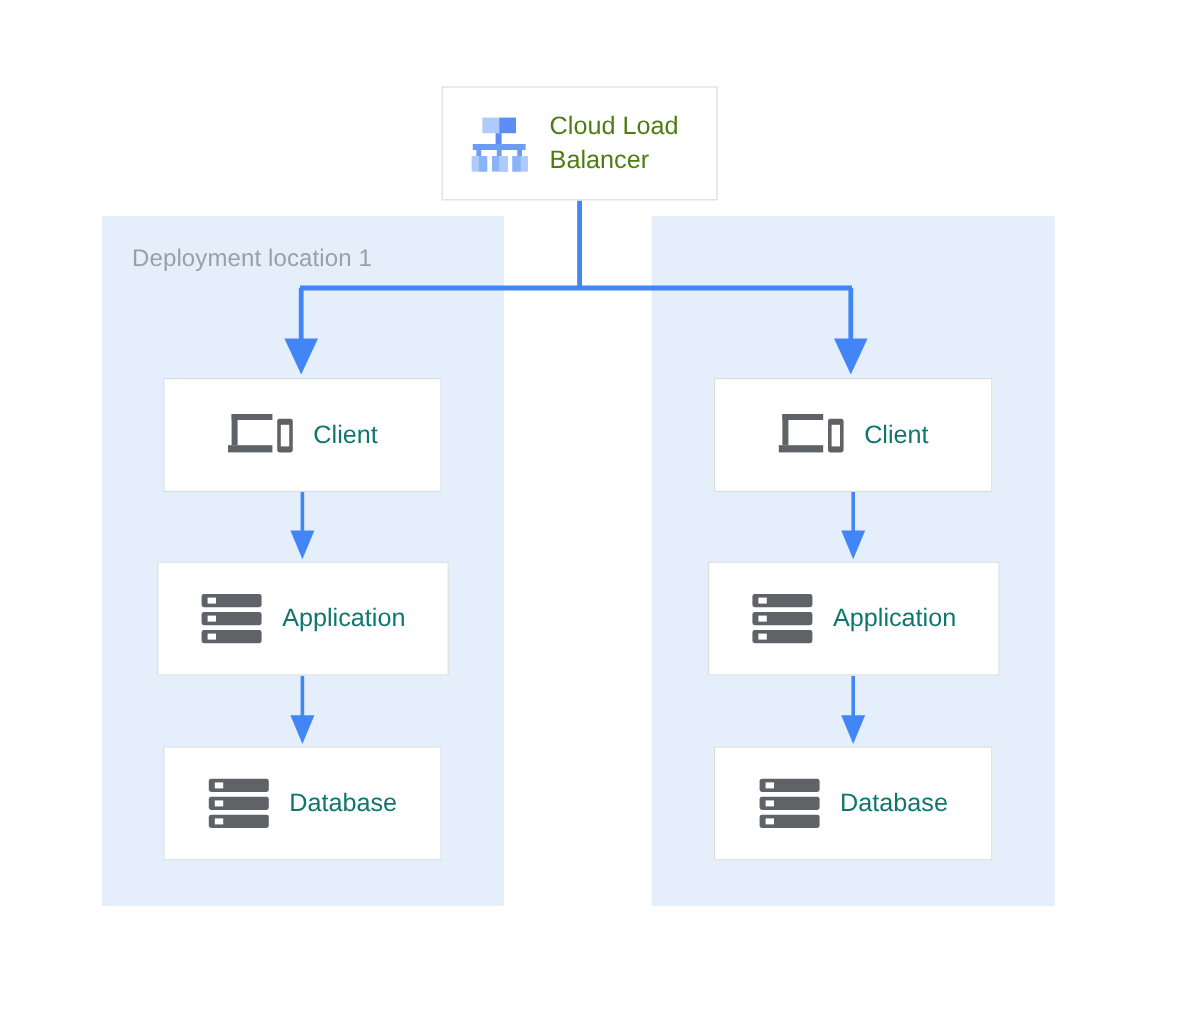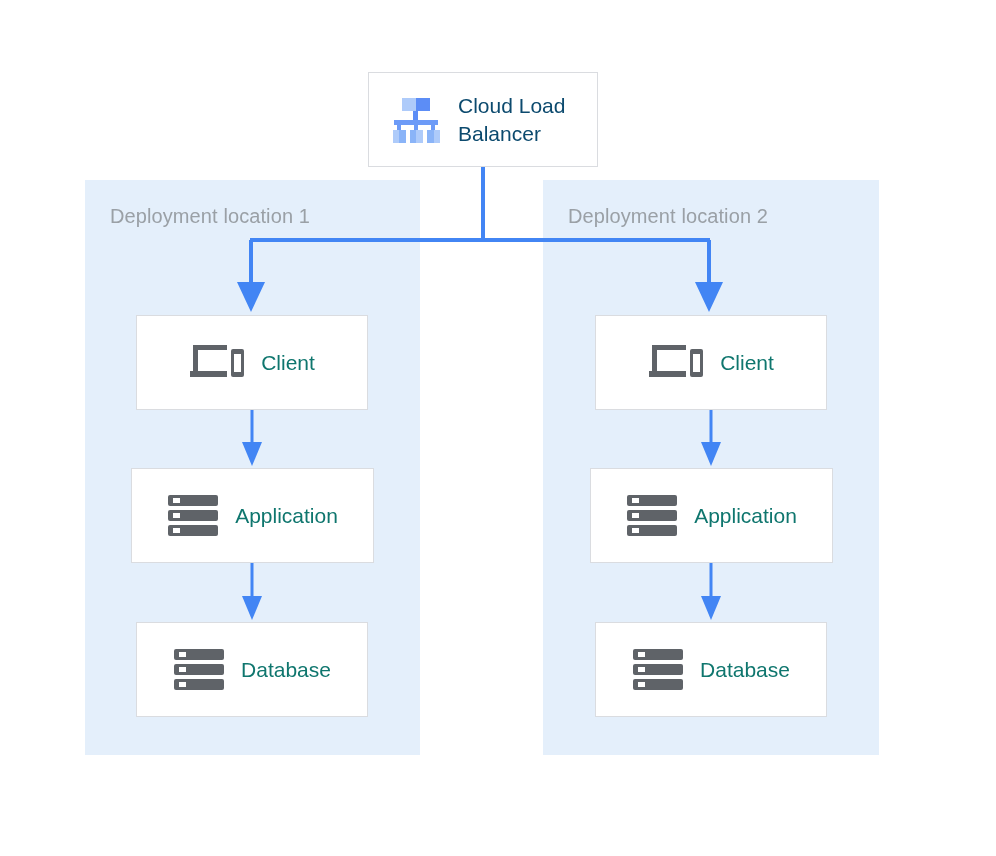--- a/index.html
+++ b/index.html
@@ -58,21 +58,21 @@
     white-space: nowrap;
   }
 
   
   #node-lb {
     left: 368px; top: 72px; width: 230px; height: 95px;
   }
   #node-lb .node-inner { gap: 14px; }
   #node-lb .node-label {
     font-size: 21px;
-    color: #0c4a6e;
+    color: #4d7c0f;
     white-space: normal;
     width: 120px;
     line-height: 1.3;
   }
 
   
   #node-client-1 { left: 136px; top: 315px; width: 232px; height: 95px; }
   #node-app-1    { left: 131px; top: 468px; width: 243px; height: 95px; }
   #node-db-1     { left: 136px; top: 622px; width: 232px; height: 95px; }
 
@@ -93,21 +93,20 @@
 </style>
 </head>
 <body>
 
 <div id="canvas">
 
   <div class="zone" id="zone-1"></div>
   <div class="zone" id="zone-2"></div>
 
   <div class="zone-label" id="zone-label-1">Deployment location 1</div>
-  <div class="zone-label" id="zone-label-2">Deployment location 2</div>
 
   <svg id="wires" viewBox="0 0 996 856" xmlns="http://www.w3.org/2000/svg">
 
     <path d="M 483 167 L 483 240" stroke="#4285f4" stroke-width="4" fill="none"></path>
 
     <path d="M 250 240 L 710 240" stroke="#4285f4" stroke-width="4" fill="none"></path>
 
     <path d="M 251 240 L 251 285" stroke="#4285f4" stroke-width="4" fill="none"></path>
     <polygon points="251,312 237,282 265,282" fill="#4285f4"></polygon>
 

